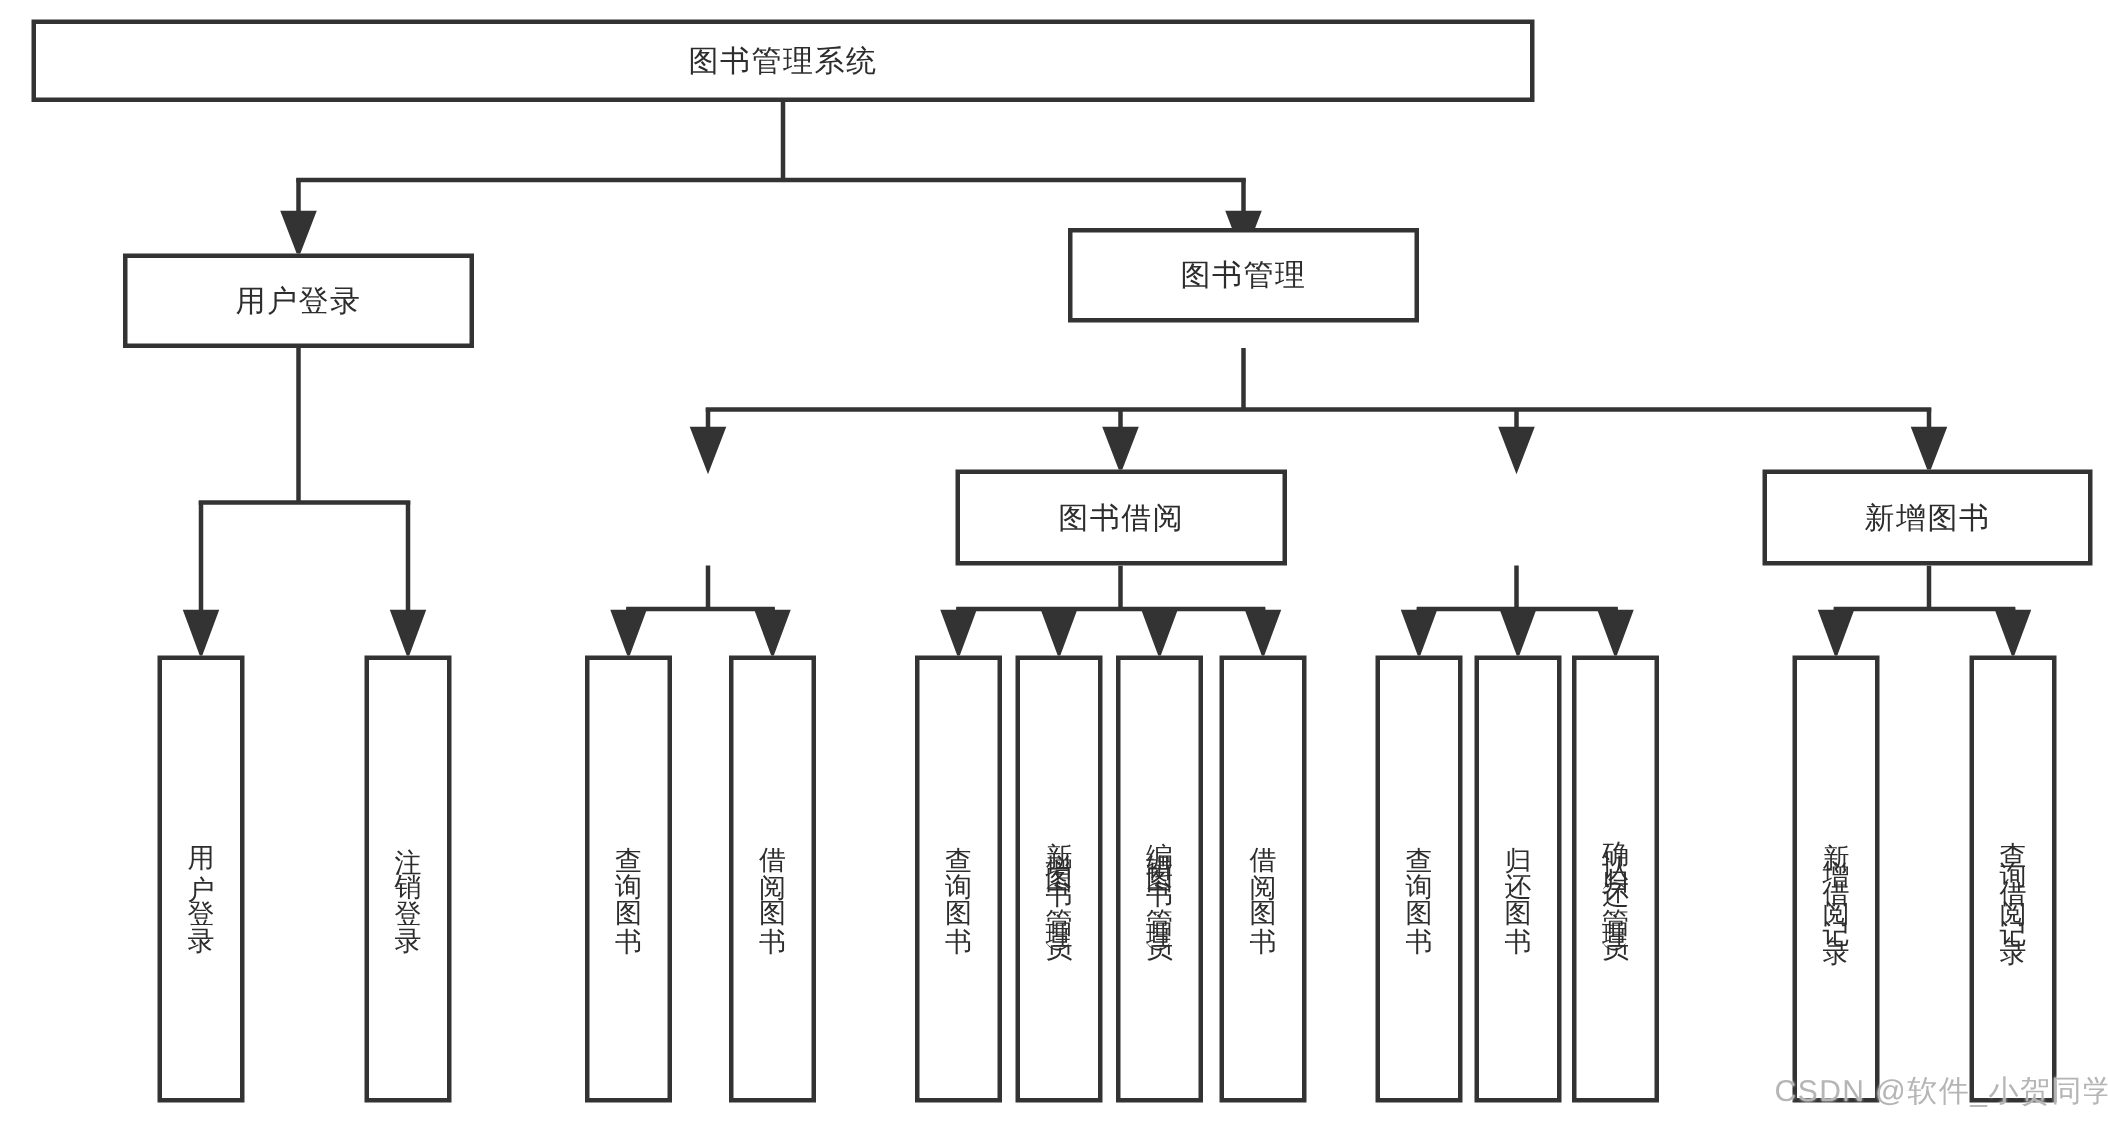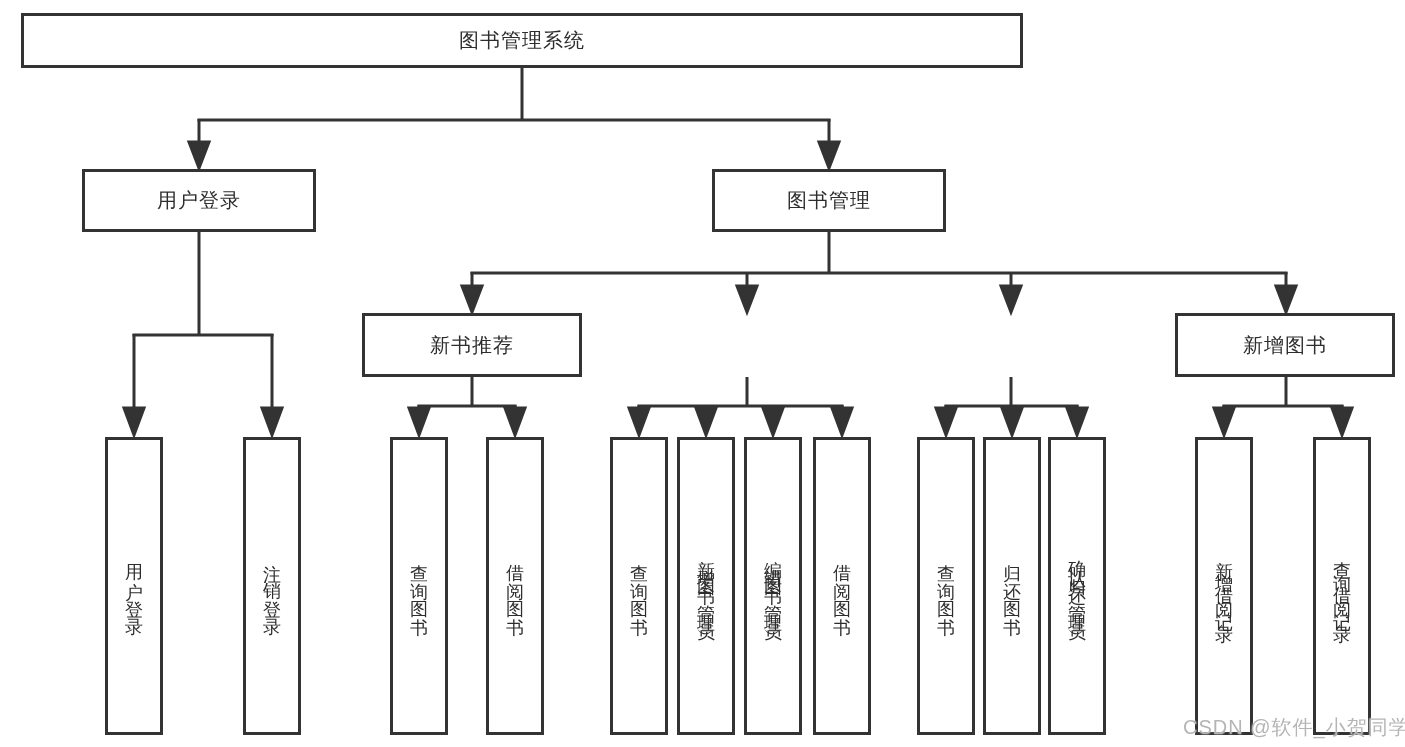--- a/index.html
+++ b/index.html
@@ -120,26 +120,26 @@
     </g>
   </svg>
 
   <div class="node" style="left:21px;top:13px;width:1002px;height:55px">
     <span class="hlabel">图书管理系统</span>
   </div>
 
   <div class="node" style="left:82px;top:169px;width:234px;height:63px">
     <span class="hlabel">用户登录</span>
   </div>
-  <div class="node" style="left:712px;top:169px;width:234px;height:63px">
+  <div class="node" style="left:712px;top:152px;width:234px;height:63px">
     <span class="hlabel">图书管理</span>
   </div>
 
-  <div class="node" style="left:362px;top:313px;width:220px;height:64px">
-    <span class="hlabel">新书推荐</span>
+  <div class="node" style="left:637px;top:313px;width:221px;height:64px">
+    <span class="hlabel">图书借阅</span>
   </div>
   <div class="node" style="left:1175px;top:313px;width:220px;height:64px">
     <span class="hlabel">新增图书</span>
   </div>
 
   <div class="node leaf" style="left:105px">
     <span class="vlabel vl-4">用户登录</span>
   </div>
   <div class="node leaf" style="left:243px">
     <span class="vlabel vl-4">注销登录</span>

